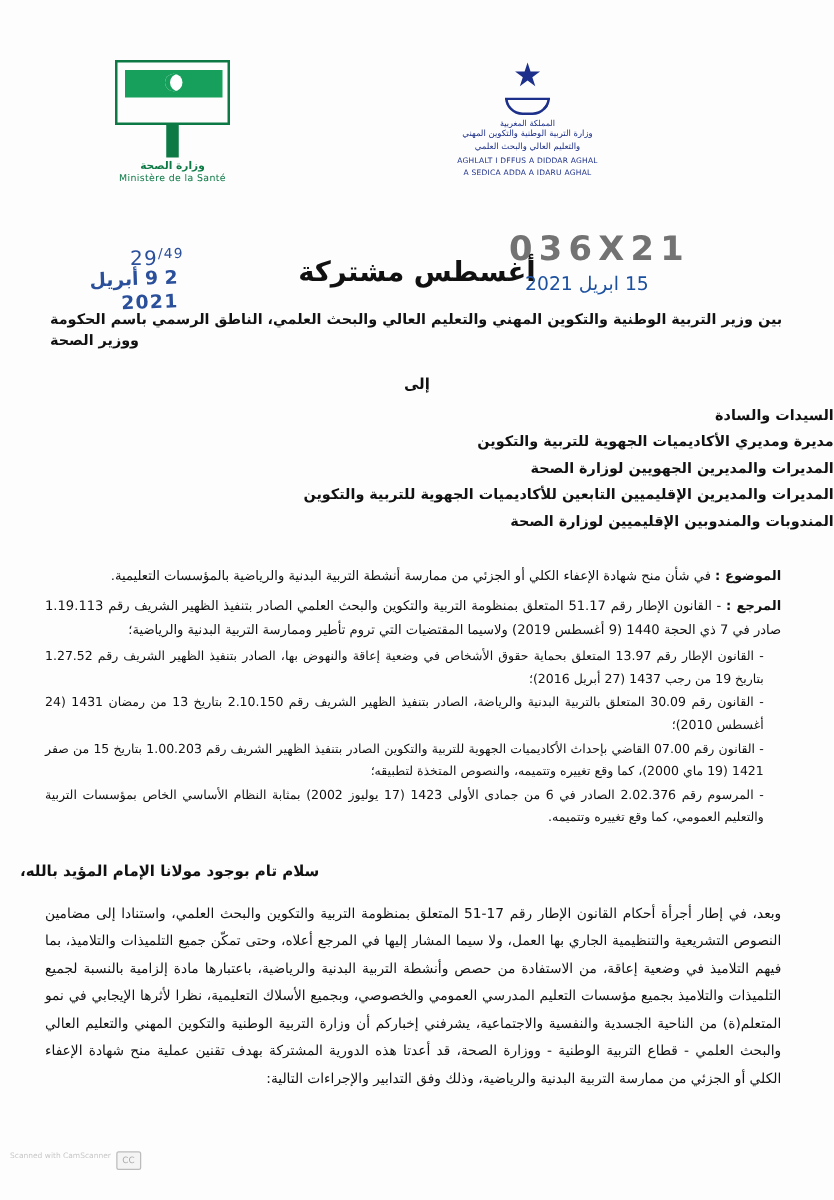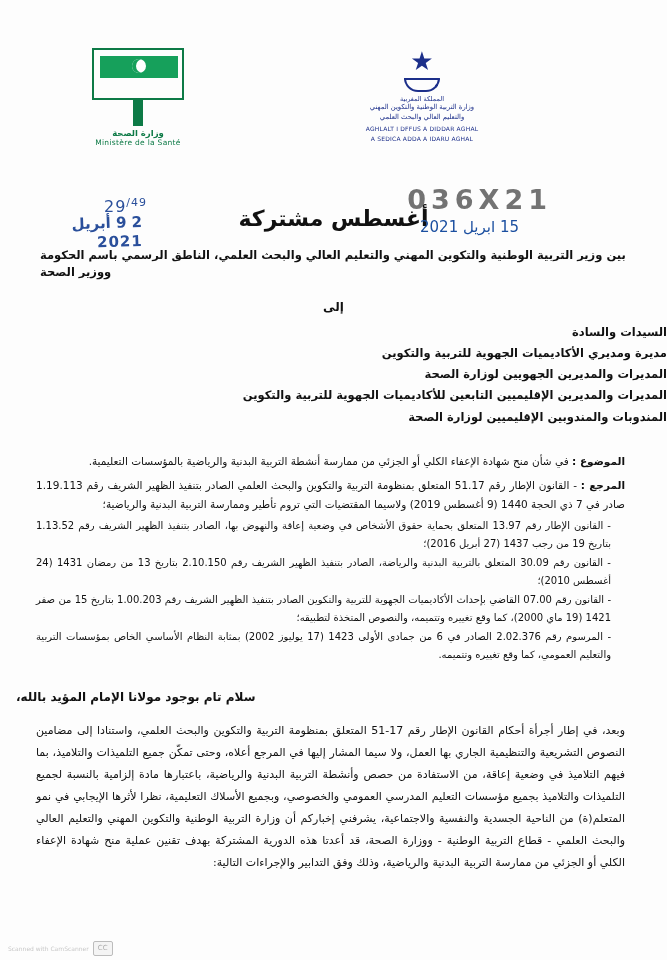--- a/index.html
+++ b/index.html
@@ -239,23 +239,22 @@
     font-size: 11px;
     line-height: 2.0;
     text-align: justify;
     margin: 12px 42px 0 36px;
   }
 
   
   .footer-mark {
     position: absolute;
     left: 8px;
-    bottom: 4px;
+    bottom: 24px;
     display: flex;
-    align-items: center;
     gap: 4px;
     opacity: .55;
   }
   .footer-mark .cc {
     width: 18px;
     height: 13px;
     border: 1px solid #888;
     border-radius: 2px;
     font-size: 7px;
     line-height: 13px;
@@ -322,21 +321,21 @@
   <div class="body">
     <div class="kv">
       <span class="k">الموضوع :</span>
       <span>في شأن منح شهادة الإعفاء الكلي أو الجزئي من ممارسة أنشطة التربية البدنية والرياضية بالمؤسسات التعليمية.</span>
     </div>
     <div class="kv">
       <span class="k">المرجع :</span>
       <span>- القانون الإطار رقم 51.17 المتعلق بمنظومة التربية والتكوين والبحث العلمي الصادر بتنفيذ الظهير الشريف رقم 1.19.113 صادر في 7 ذي الحجة 1440 (9 أغسطس 2019) ولاسيما المقتضيات التي تروم تأطير وممارسة التربية البدنية والرياضية؛</span>
     </div>
     <ul class="refs">
-      <li>- القانون الإطار رقم 13.97 المتعلق بحماية حقوق الأشخاص في وضعية إعاقة والنهوض بها، الصادر بتنفيذ الظهير الشريف رقم 1.13.52 بتاريخ 19 من رجب 1437 (27 أبريل 2016)؛</li>
+      <li>- القانون الإطار رقم 13.97 المتعلق بحماية حقوق الأشخاص في وضعية إعاقة والنهوض بها، الصادر بتنفيذ الظهير الشريف رقم 1.27.52 بتاريخ 19 من رجب 1437 (27 أبريل 2016)؛</li>
       <li>- القانون رقم 30.09 المتعلق بالتربية البدنية والرياضة، الصادر بتنفيذ الظهير الشريف رقم 2.10.150 بتاريخ 13 من رمضان 1431 (24 أغسطس 2010)؛</li>
       <li>- القانون رقم 07.00 القاضي بإحداث الأكاديميات الجهوية للتربية والتكوين الصادر بتنفيذ الظهير الشريف رقم 1.00.203 بتاريخ 15 من صفر 1421 (19 ماي 2000)، كما وقع تغييره وتتميمه، والنصوص المتخذة لتطبيقه؛</li>
       <li>- المرسوم رقم 2.02.376 الصادر في 6 من جمادى الأولى 1423 (17 يوليوز 2002) بمثابة النظام الأساسي الخاص بمؤسسات التربية والتعليم العمومي، كما وقع تغييره وتتميمه.</li>
     </ul>
   </div>
 
   <div class="salutation">سلام تام بوجود مولانا الإمام المؤيد بالله،</div>
   <div class="para">وبعد، في إطار أجرأة أحكام القانون الإطار رقم 17-51 المتعلق بمنظومة التربية والتكوين والبحث العلمي، واستنادا إلى مضامين النصوص التشريعية والتنظيمية الجاري بها العمل، ولا سيما المشار إليها في المرجع أعلاه، وحتى تمكّن جميع التلميذات والتلاميذ، بما فيهم التلاميذ في وضعية إعاقة، من الاستفادة من حصص وأنشطة التربية البدنية والرياضية، باعتبارها مادة إلزامية بالنسبة لجميع التلميذات والتلاميذ بجميع مؤسسات التعليم المدرسي العمومي والخصوصي، وبجميع الأسلاك التعليمية، نظرا لأثرها الإيجابي في نمو المتعلم(ة) من الناحية الجسدية والنفسية والاجتماعية، يشرفني إخباركم أن وزارة التربية الوطنية والتكوين المهني والتعليم العالي والبحث العلمي - قطاع التربية الوطنية - ووزارة الصحة، قد أعدتا هذه الدورية المشتركة بهدف تقنين عملية منح شهادة الإعفاء الكلي أو الجزئي من ممارسة التربية البدنية والرياضية، وذلك وفق التدابير والإجراءات التالية:</div>
 
   <div class="footer-mark">

